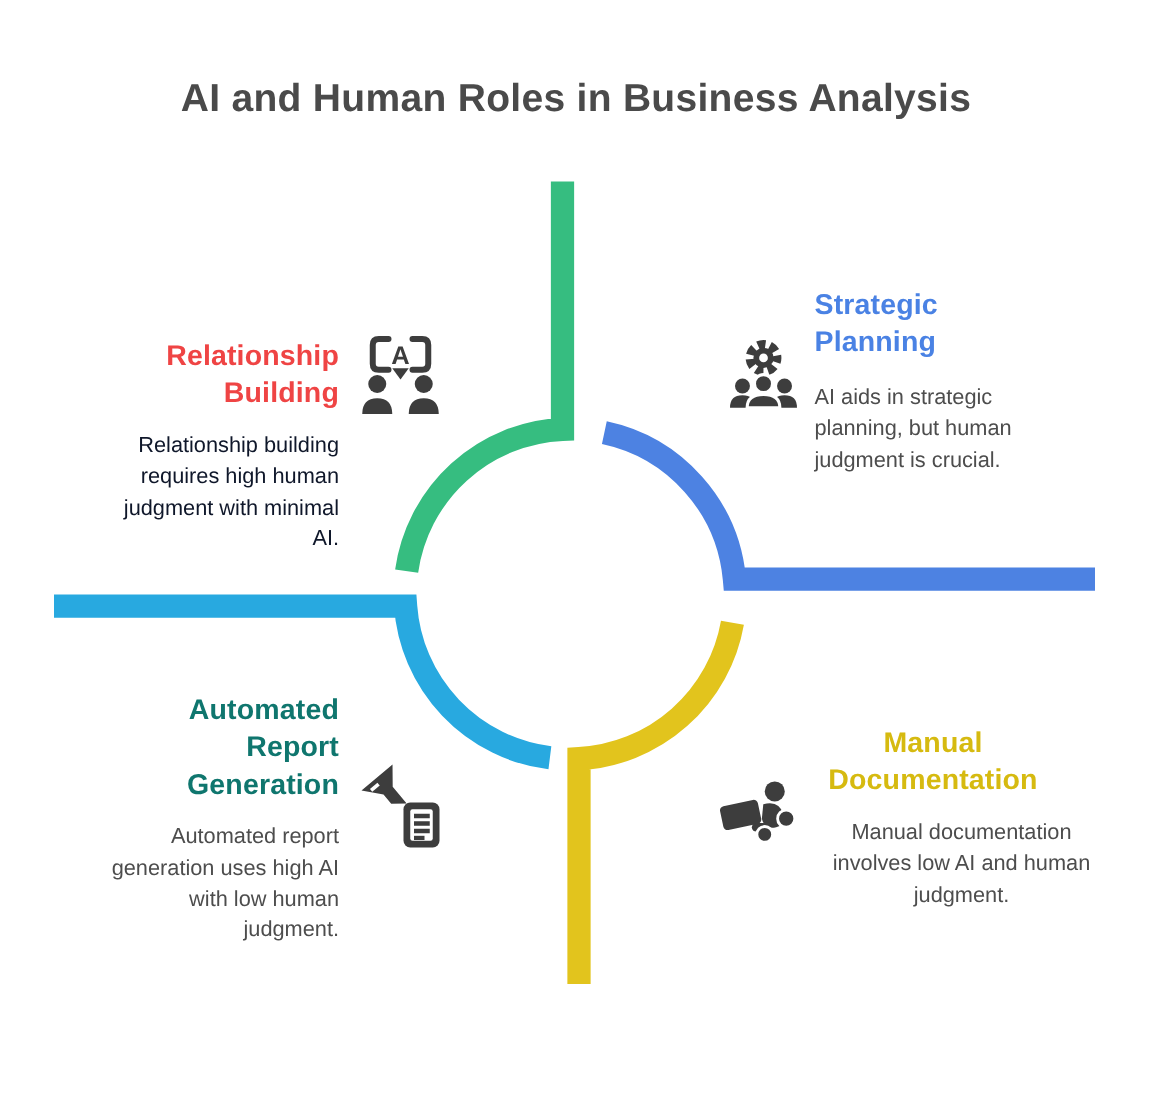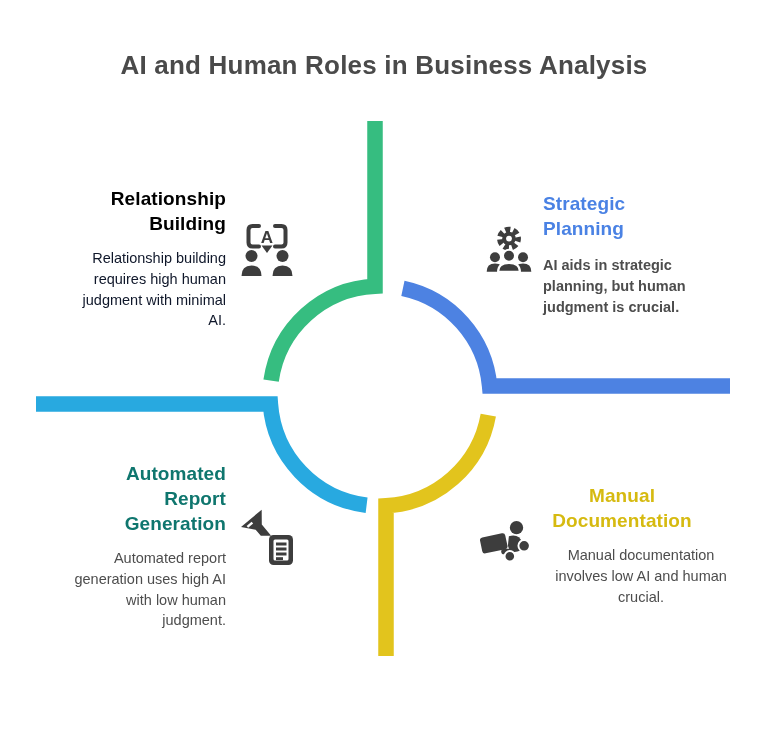--- a/index.html
+++ b/index.html
@@ -46,41 +46,41 @@
   <h1 class="title" style="color: rgb(74, 74, 74);">AI and Human Roles in Business Analysis</h1>
 
   <svg class="ring" width="768" height="732" viewBox="0 0 768 732">
     <path d="M375 121 L375 286.2 A110 110 0 0 0 271.1 380.7" fill="none" stroke-width="15.5" stroke="#36bd80"></path>
     <path d="M402.9 288.4 A110 110 0 0 1 489.6 386 L730 386" fill="none" stroke-width="15.5" stroke="#4d82e2"></path>
     <path d="M36 404 L270.4 404 A110 110 0 0 0 366.6 505.2" fill="none" stroke-width="15.5" stroke="#28a9e0"></path>
     <path d="M386 670 L386 505.8 A110 110 0 0 0 488.3 415.1" fill="none" stroke-width="15.5" stroke="#e2c41d"></path>
   </svg>
 
   <section class="quad tl">
-    <h2 class="q-title" style="color: #000000;">Relationship Building</h2>
+    <h2 class="q-title" style="color: #ef4444; margin-top: 39px;">Relationship Building</h2>
     <p class="q-desc" style="color: #0f172a;">Relationship building requires high human judgment with minimal AI.</p>
   </section>
   <div class="icon icon-tl">
     <svg width="56" height="58" viewBox="0 0 56 58">
       <g fill="#3d3d3d">
         <path d="M20 7 H13.5 Q9.5 7 9.5 11 V23.5 Q9.5 27.5 13.5 27.5 H20" fill="none" stroke-width="4" stroke-linecap="round" stroke="#3d3d3d"></path>
         <path d="M36 7 H42.5 Q46.5 7 46.5 11 V23.5 Q46.5 27.5 42.5 27.5 H36" fill="none" stroke-width="4" stroke-linecap="round" stroke="#3d3d3d"></path>
         <text x="28" y="23.5" text-anchor="middle" font-size="17" font-weight="bold" font-family="'Liberation Sans',sans-serif">A</text>
         <path d="M22.5 26.5 L28 34 L33.5 26.5 Z"></path>
         <circle cx="12.5" cy="37" r="6"></circle>
         <path d="M2.5 57 Q2.5 46.5 12.5 46.5 Q22.5 46.5 22.5 57 Z"></path>
         <circle cx="43.5" cy="37" r="6"></circle>
         <path d="M33.5 57 Q33.5 46.5 43.5 46.5 Q53.5 46.5 53.5 57 Z"></path>
       </g>
     </svg>
   </div>
 
   <section class="quad tr">
     <h2 class="q-title" style="color: rgb(74, 130, 228);">Strategic Planning</h2>
-    <p class="q-desc" style="color: rgb(77, 77, 77); font-weight: bold;">AI aids in strategic planning, but human judgment is crucial.</p>
+    <p class="q-desc" style="color: rgb(77, 77, 77);">AI aids in strategic planning, but human judgment is crucial.</p>
   </section>
   <div class="icon icon-tr">
     <svg width="54" height="50" viewBox="0 0 52 48">
       <g fill="#3d3d3d">
         <circle cx="26" cy="14" r="8.5" fill="none" stroke-width="6" stroke-dasharray="4.8 2.85" stroke-dashoffset="2" stroke="#3d3d3d"></circle>
         <circle cx="26" cy="14" r="6.5"></circle>
         <circle cx="26" cy="14" r="2.8" fill="#fff"></circle>
         <circle cx="12.5" cy="32" r="4.8"></circle>
         <path d="M4.5 46 Q4.5 38 12.5 38 Q20.5 38 20.5 46 Z"></path>
         <circle cx="39.5" cy="32" r="4.8"></circle>
@@ -107,21 +107,21 @@
         <rect x="37" y="34.5" width="10.5" height="3"></rect>
         <rect x="37" y="39.5" width="10.5" height="3"></rect>
         <rect x="37" y="44.5" width="10.5" height="3"></rect>
         <rect x="37" y="49.2" width="7" height="2.8"></rect>
       </g>
     </svg>
   </div>
 
   <section class="quad br">
     <h2 class="q-title" style="color: rgb(214, 186, 16);">Manual Documentation</h2>
-    <p class="q-desc" style="color: rgb(77, 77, 77);">Manual documentation involves low AI and human crucial.</p>
+    <p class="q-desc" style="color: rgb(77, 77, 77);">Manual documentation involves low AI and human judgment.</p>
   </section>
   <div class="icon icon-br">
     <svg width="52" height="42" viewBox="0 0 54 44">
       <g fill="#3d3d3d">
         <g transform="rotate(-12 14 26)">
           <rect x="1" y="16" width="27" height="17" rx="3"></rect>
         </g>
         <rect x="22" y="30" width="11" height="6" rx="3"></rect>
         <circle cx="38" cy="8" r="7"></circle>
         <path d="M30 17 Q41 14 44 24 Q46 31 39 33 Q31 35 29 27 Z"></path>

